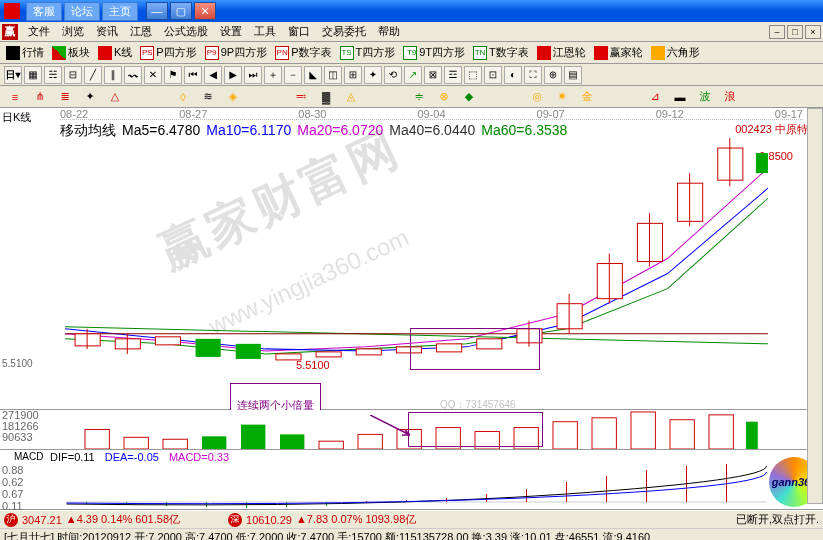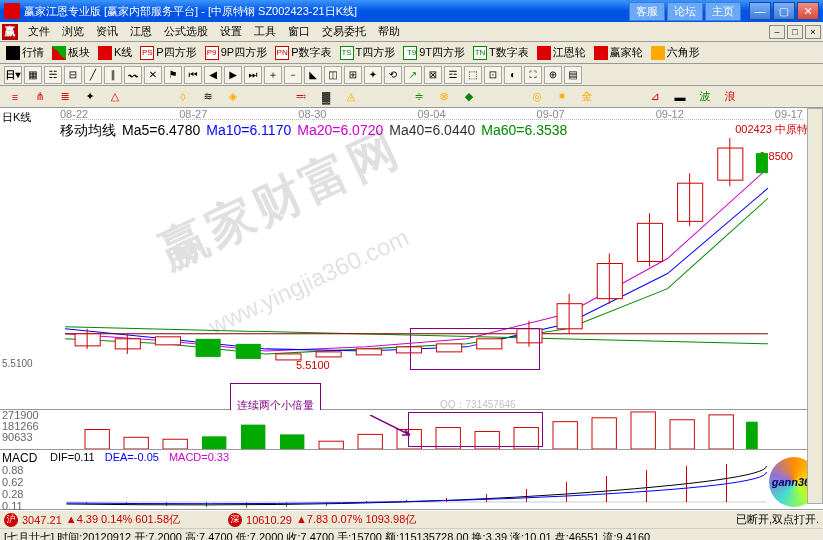--- a/index.html
+++ b/index.html
@@ -56,21 +56,20 @@
 .sbdot.r{background:#c00}
 .statusbar2{height:18px;background:#ece9d8;display:flex;align-items:center;padding:0 4px;font-size:10px;border-top:1px solid #ccc}
 .scrollbar{width:16px;background:#ece9d8;border:1px solid #aaa;position:absolute;right:0;top:108px;bottom:36px}
 .qq{position:absolute;color:rgba(100,100,100,0.4);font-size:10px}
 </style>
 </head>
 <body>
 
 <div class="titlebar">
   <div class="icon"></div>
-  <div class="title">赢家江恩专业版 [赢家内部服务平台] - [中原特钢  SZ002423-21日K线]</div>
   <div class="topbtn">客服</div>
   <div class="topbtn">论坛</div>
   <div class="topbtn">主页</div>
   <div class="winbtns">
     <div class="winbtn">—</div>
     <div class="winbtn">▢</div>
     <div class="winbtn close">✕</div>
   </div>
 </div>
 
@@ -313,30 +312,30 @@
         <rect x="688" y="12" width="12" height="28"></rect>
       </g>
   </svg>
   <div class="annot-box" style="left:408px;top:2px;width:135px;height:35px"></div>
   <svg style="position:absolute;left:370px;top:5px;width:50px;height:25px">
       <path d="M0,0 L40,20 L35,15 M40,20 L32,20" stroke="#800080" fill="none" stroke-width="1.5"></path>
     </svg>
 </div>
 
 <div class="macdarea">
-  <div style="position:absolute;left:2px;top:1px;font-size:12px">MACD</div>
+  <div style="position:absolute;left:14px;top:1px;font-size:10px">MACD</div>
   <div class="macdinfo">
     <span style="color:#000">DIF=0.11</span>
     <span style="color:#00f">DEA=-0.05</span>
     <span style="color:#c0c">MACD=0.33</span>
   </div>
   <div class="macdylabels" style="top:14px">
     <div>0.88</div>
       <div>0.62</div>
-      <div>0.28</div>
+      <div>0.67</div>
       <div>0.11</div>
   </div>
   <svg style="position:absolute;left:60px;top:14px;width:calc(100% - 110px);height:44px" viewBox="0 0 700 44">
     <line x1="0" y1="38" x2="700" y2="38" stroke="#ccc"></line>
     <g stroke="#0a0">
         <line x1="20" y1="38" x2="20" y2="40"></line>
         <line x1="60" y1="38" x2="60" y2="41"></line>
         <line x1="100" y1="38" x2="100" y2="42"></line>
         <line x1="140" y1="38" x2="140" y2="43"></line>
         <line x1="180" y1="38" x2="180" y2="44"></line>

